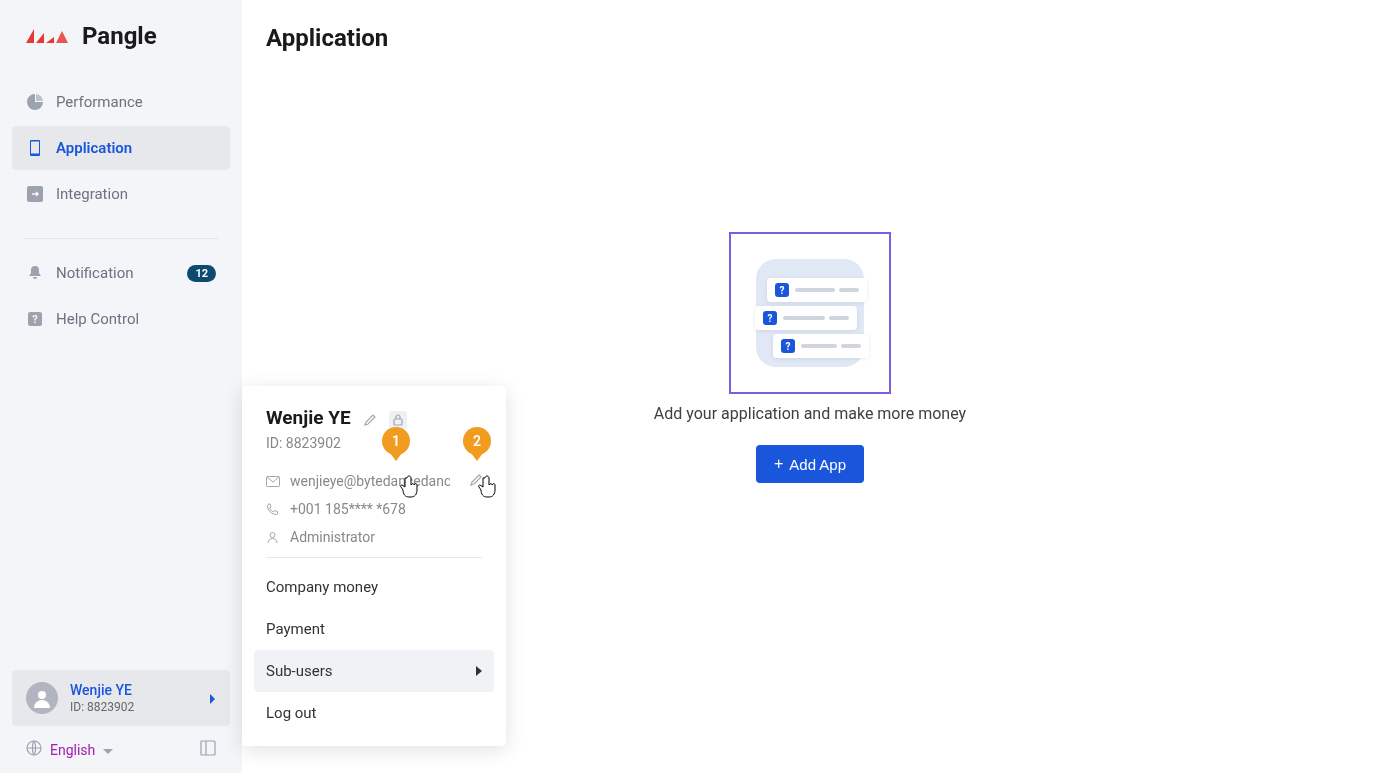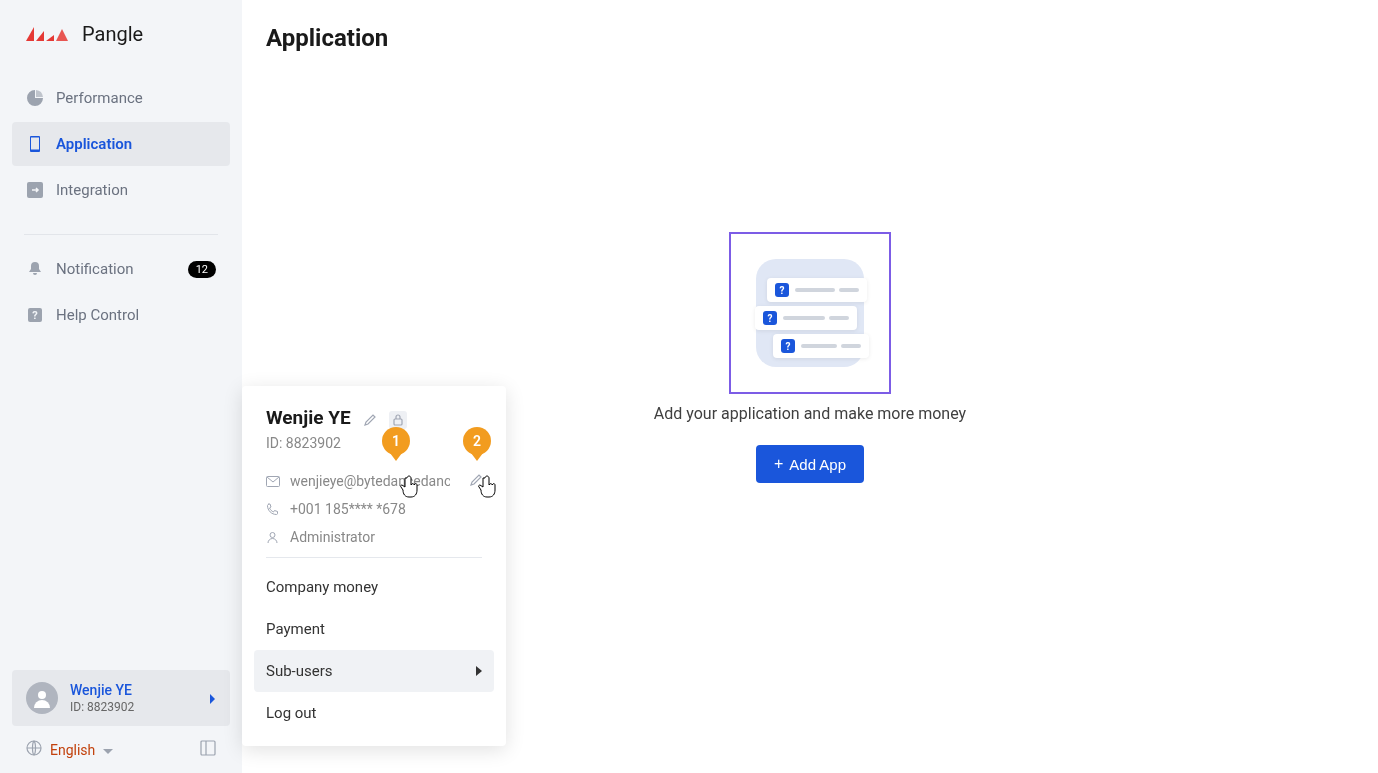--- a/index.html
+++ b/index.html
@@ -70,26 +70,26 @@
       justify-content: center;
     }
     
     .nav-divider {
       height: 1px;
       background: #e2e5ea;
       margin: 12px 24px;
     }
     
     .badge {
-      background: #000000;
+      background: #0c4a6e;
       color: white;
       font-size: 11px;
       padding: 2px 8px;
       border-radius: 10px;
-      font-weight: 400;
+      font-weight: 700;
       margin-left: auto;
     }
     
     .sidebar-bottom {
       margin-top: auto;
       padding: 0 12px 14px;
     }
     
     .user-card {
       background: #e6e8ec;
@@ -126,21 +126,21 @@
     
     .user-chevron {
       margin-left: auto;
       color: #1a56db;
     }
     
     .lang-selector {
       display: flex;
       align-items: center;
       padding: 14px 14px 0;
-      color: #c2410c;
+      color: #a21caf;
       font-size: 14px;
     }
     
     .lang-selector .globe-icon {
       margin-right: 8px;
     }
     
     .lang-selector .dropdown-arrow {
       margin-left: 8px;
     }
@@ -416,21 +416,21 @@
 <div class="sidebar">
 
   <div class="logo-area">
     <div class="logo-container">
       <svg width="52" height="22" viewBox="0 0 52 22">
         <polygon points="2,18 10,4 10,18" fill="#e53935"></polygon>
         <polygon points="12,18 20,8 20,18" fill="#e53935"></polygon>
         <polygon points="22,18 30,12 30,18" fill="#e53935"></polygon>
         <polygon points="32,18 38,6 44,18" fill="#e53935" opacity="0.85"></polygon>
       </svg>
-      <span style="font-size:20px;font-weight:400;color:#1a1a1a;">Pangle</span>
+      <span style="font-size:24px;font-weight:700;color:#1a1a1a;">Pangle</span>
     </div>
   </div>
 
   <div class="nav-section">
     <div class="nav-item">
       <span class="nav-icon">
         <svg width="16" height="16" viewBox="0 0 16 16">
             <path fill="#9ca3af" d="M8 0a8 8 0 1 0 8 8H8V0z"></path>
             <path fill="#9ca3af" d="M9 0v7h7A8 8 0 0 0 9 0z" opacity="0.6"></path>
           </svg>

